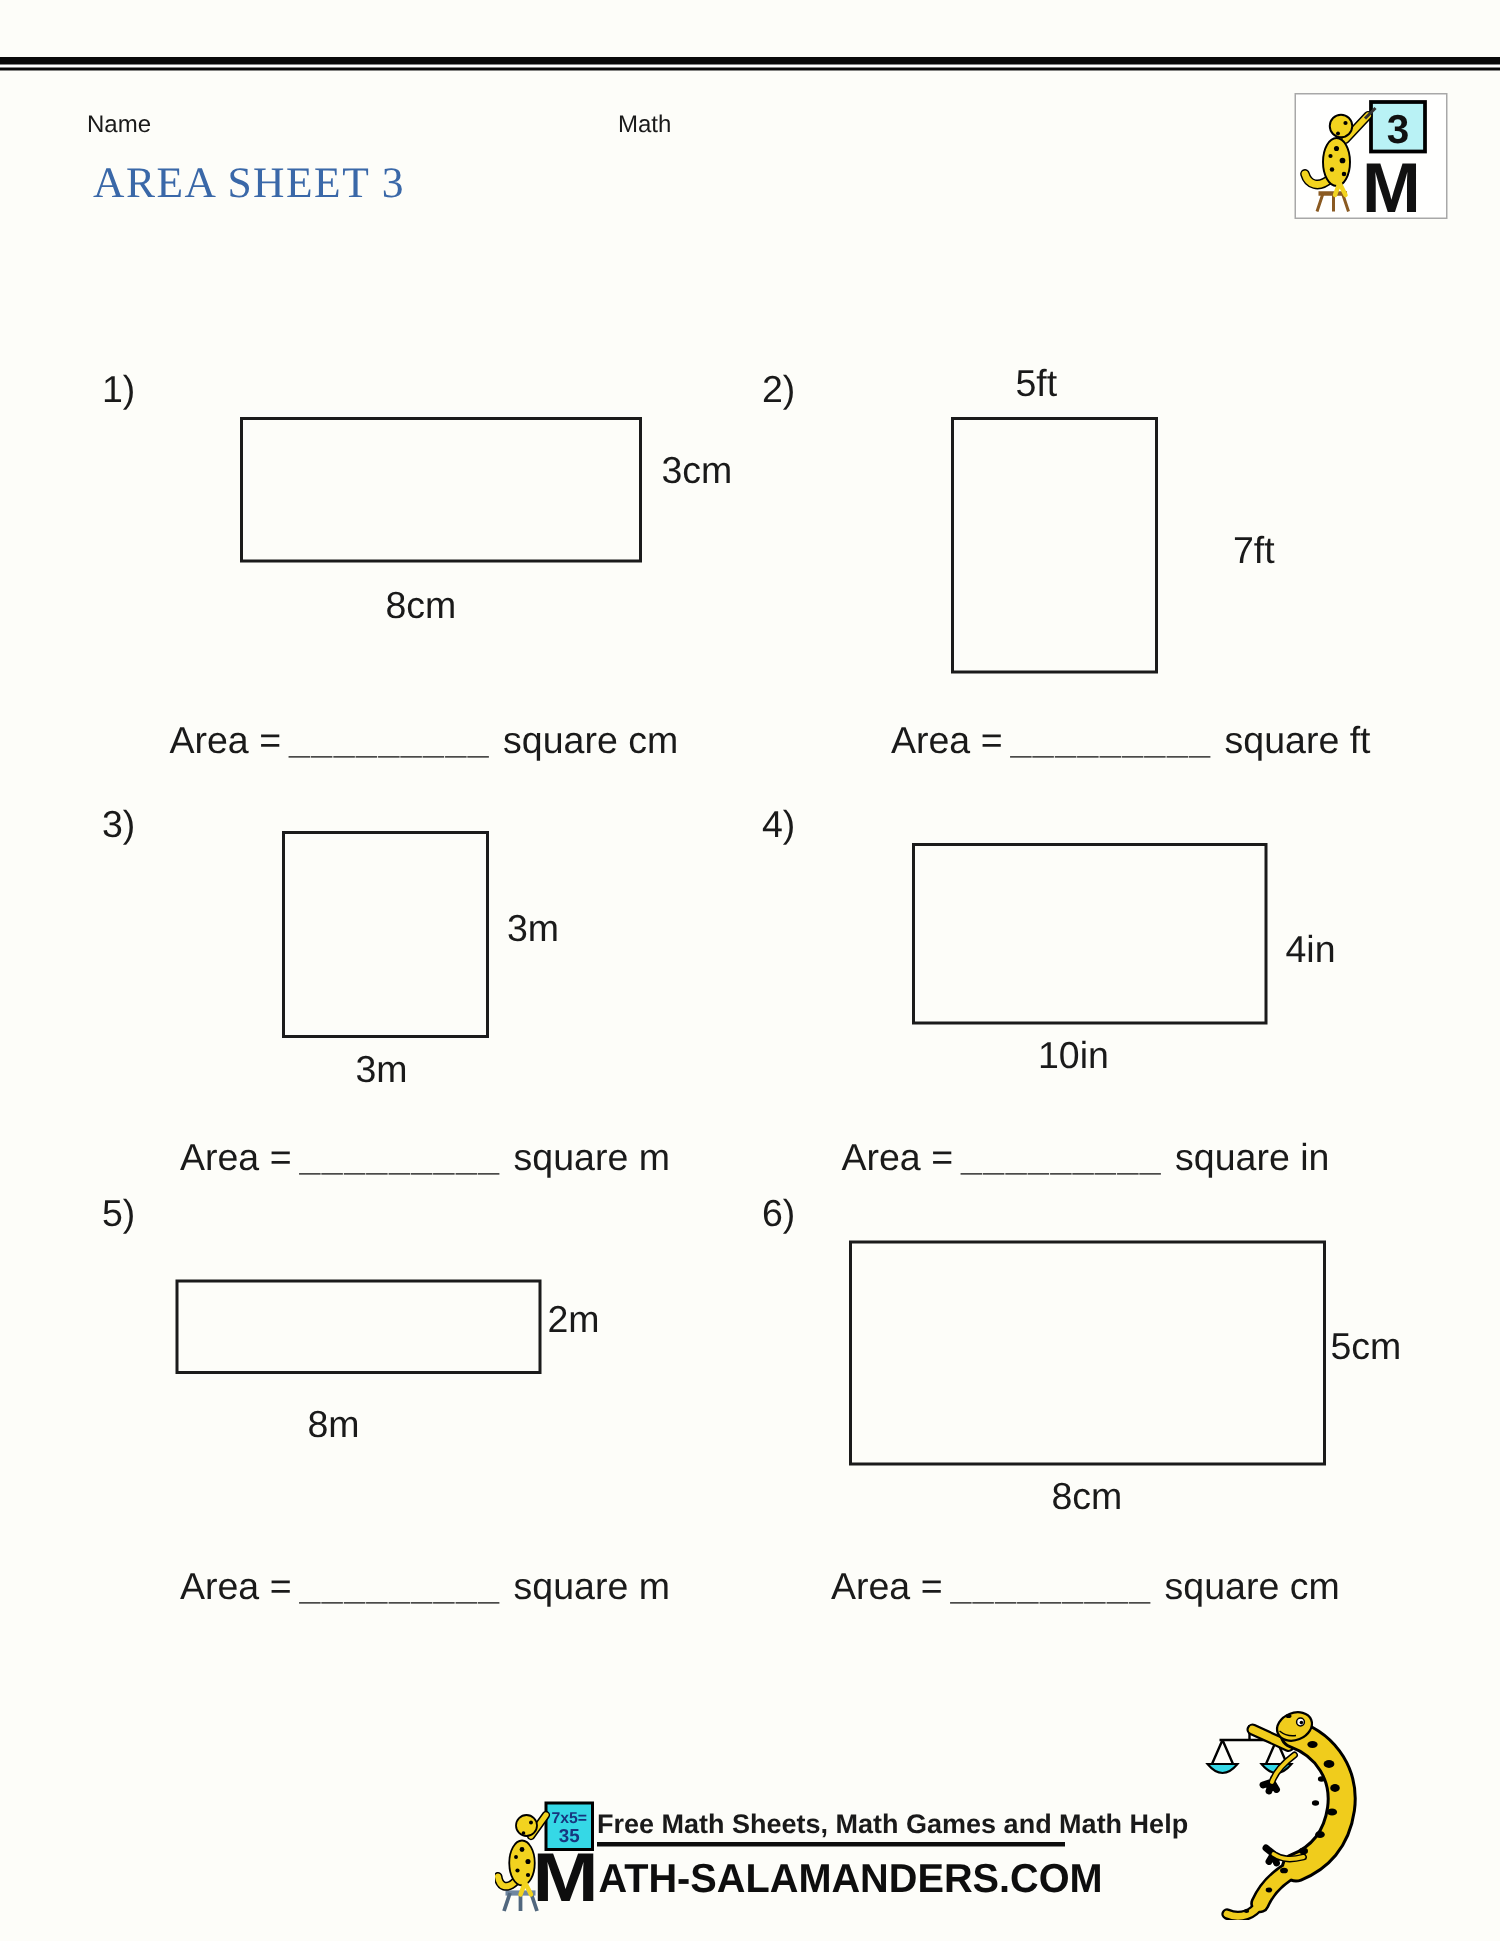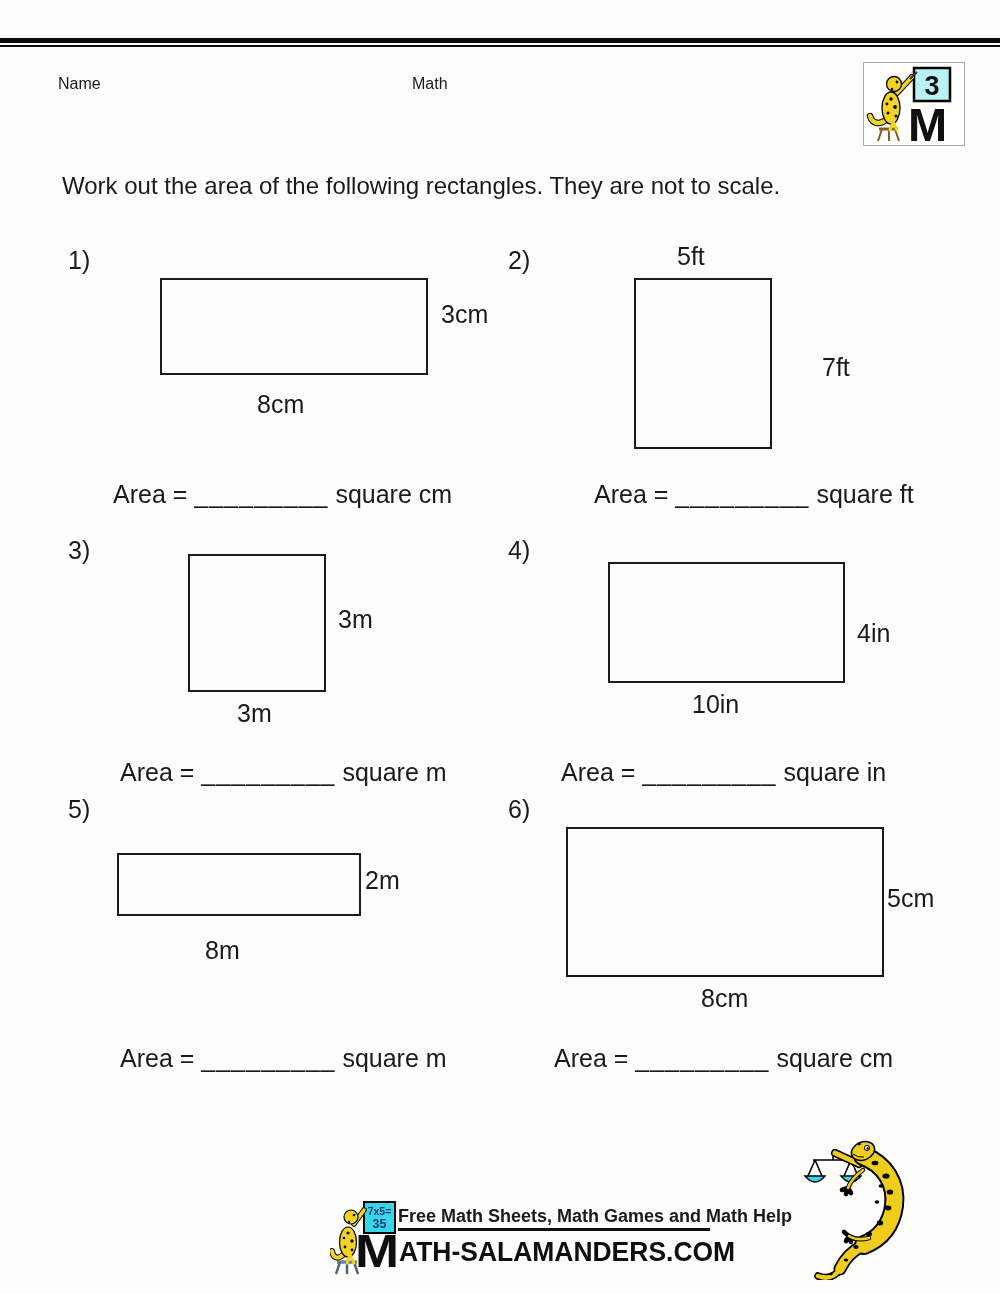--- a/index.html
+++ b/index.html
@@ -10,21 +10,21 @@
   .small-label{position:absolute;font-size:16px;color:#1a1a1a;margin-top:15px;}
   .logo-box{position:absolute;left:863px;top:62px;width:102px;height:84px;
             border:1px solid #a8a8a8;background:#fffffe;box-sizing:border-box;}
   .page-title{position:absolute;left:62px;top:106px;font-family:"Liberation Serif",serif;
               font-size:29px;letter-spacing:1px;color:#3a68a8;}
   .instruction{position:absolute;left:62px;top:172px;font-size:24px;white-space:nowrap;}
   .pnum{position:absolute;font-size:25px;}
   .rect{position:absolute;border:2px solid #1b1b1b;background:transparent;box-sizing:border-box;}
   .dim{position:absolute;font-size:25px;white-space:nowrap;}
   .area-line{position:absolute;font-size:25px;white-space:nowrap;}
-  .area-line .blank{letter-spacing:1px;}
+  .area-line .blank{letter-spacing:1px;font-style:italic;}
   .footer{position:absolute;left:330px;top:1200px;}
   .tagline{position:absolute;left:68px;top:6px;width:312px;text-align:center;
            font-size:18px;font-weight:bold;white-space:nowrap;}
   .footer-rule{position:absolute;left:68px;top:28px;width:312px;height:3px;background:#0e0e0e;}
   .wordmark-m{position:absolute;left:25px;top:24px;font-size:46px;font-weight:800;
               transform:scaleX(1.15);transform-origin:left bottom;color:#0e0e0e;}
   .wordmark-rest{position:absolute;left:69px;top:37px;font-size:27px;font-weight:800;
                  letter-spacing:0px;transform:scaleX(0.98);transform-origin:left top;color:#0e0e0e;white-space:nowrap;}
   .bottom-salamander{position:absolute;left:803px;top:1130px;}
   svg text{font-family:"Liberation Sans",sans-serif;}
@@ -65,21 +65,21 @@
         <circle cx="27" cy="36" r="1.7"></circle>
           <circle cx="31" cy="44" r="1.9"></circle>
         <circle cx="24" cy="50" r="1.5"></circle>
           <circle cx="28" cy="26" r="1.3"></circle>
         <circle cx="32" cy="53" r="1.5"></circle>
           <circle cx="23" cy="41" r="1.4"></circle>
       </g>
     </svg>
   </div>
 
-  <div class="instruction">Work out the area of the following rectangles. They are not to scale.</div>
+  <h1 class="page-title" style="margin:0;font-weight:normal;">AREA SHEET 3</h1>
 
   <div>
     <span class="pnum" style="left:68px;top:246px">1)</span>
     <div class="rect" style="left:160px;top:278px;width:268px;height:97px"></div>
     <span class="dim" style="left:441px;top:300px">3cm</span>
     <span class="dim" style="left:257px;top:390px">8cm</span>
     <div class="area-line" style="left:113px;top:480px">
       <span>Area = </span><span class="blank">_________</span><span> square cm</span>
     </div>
   </div>

